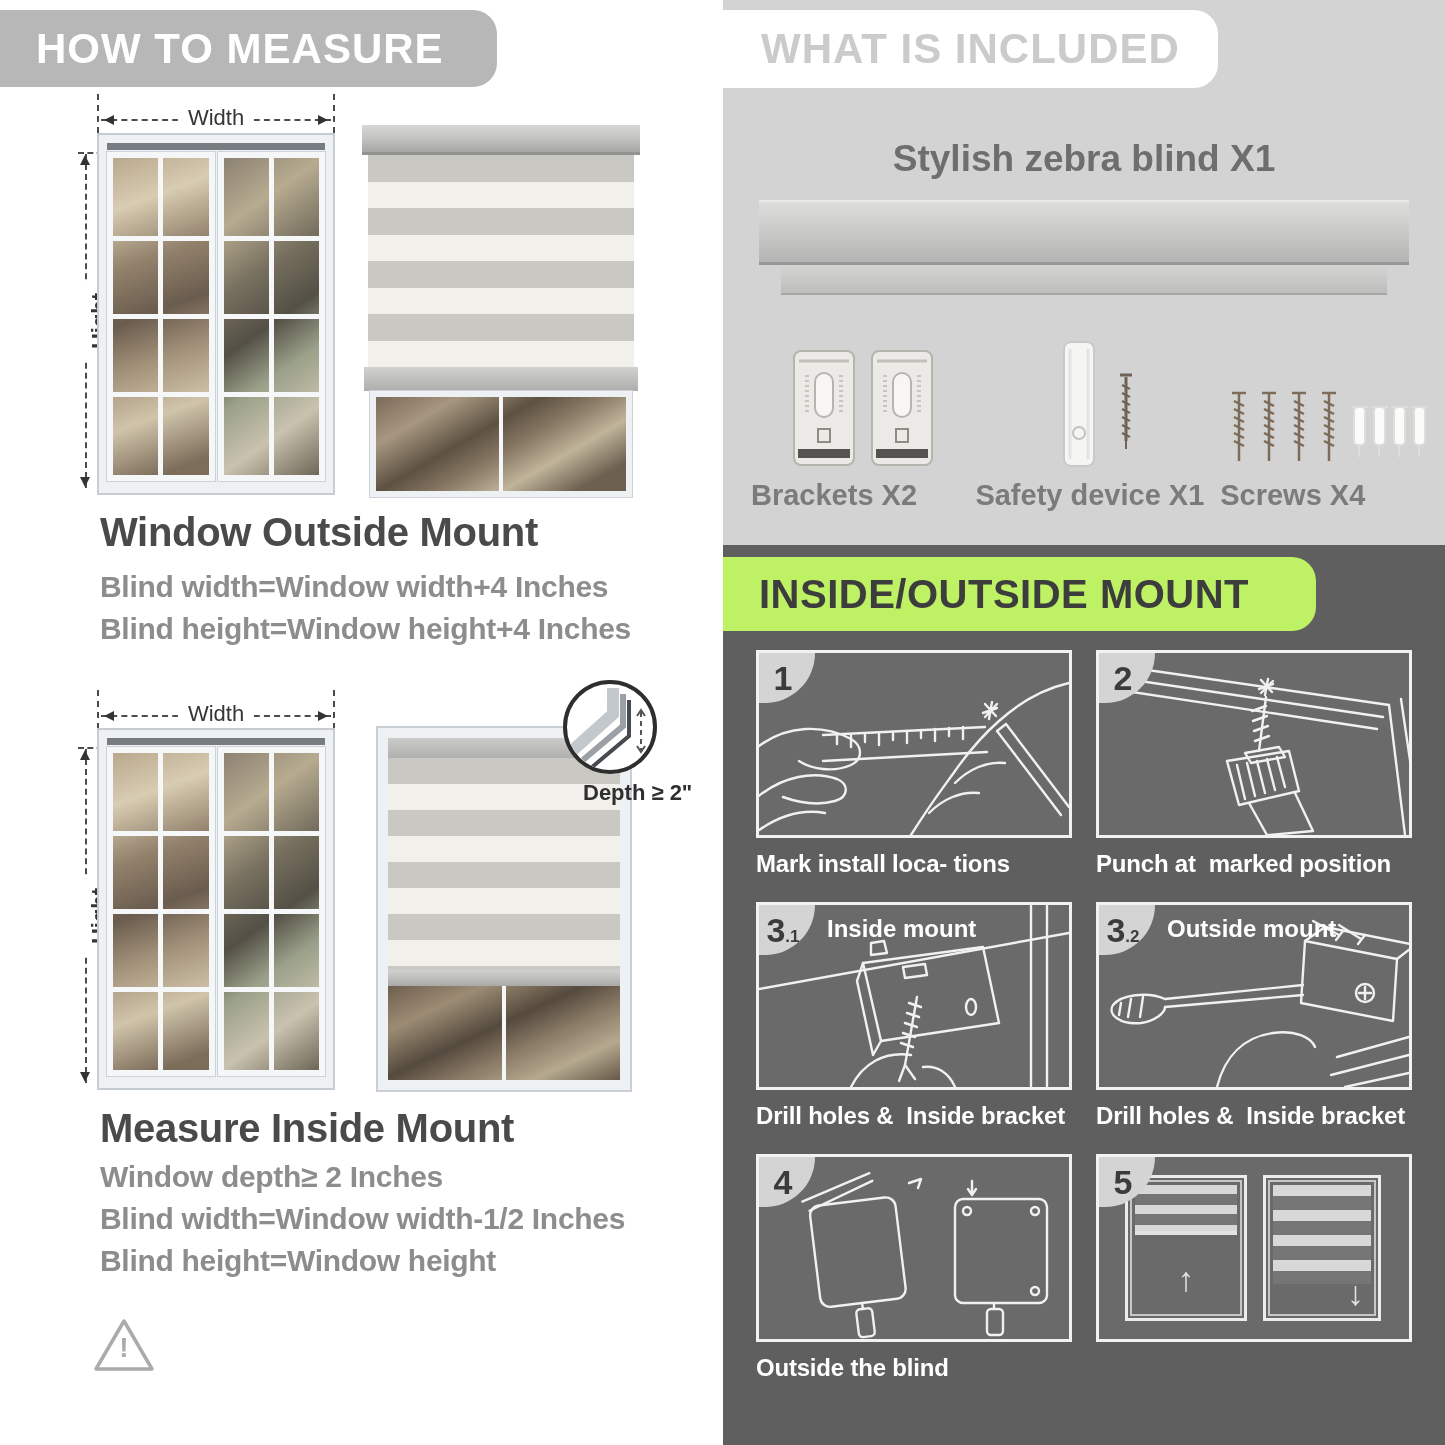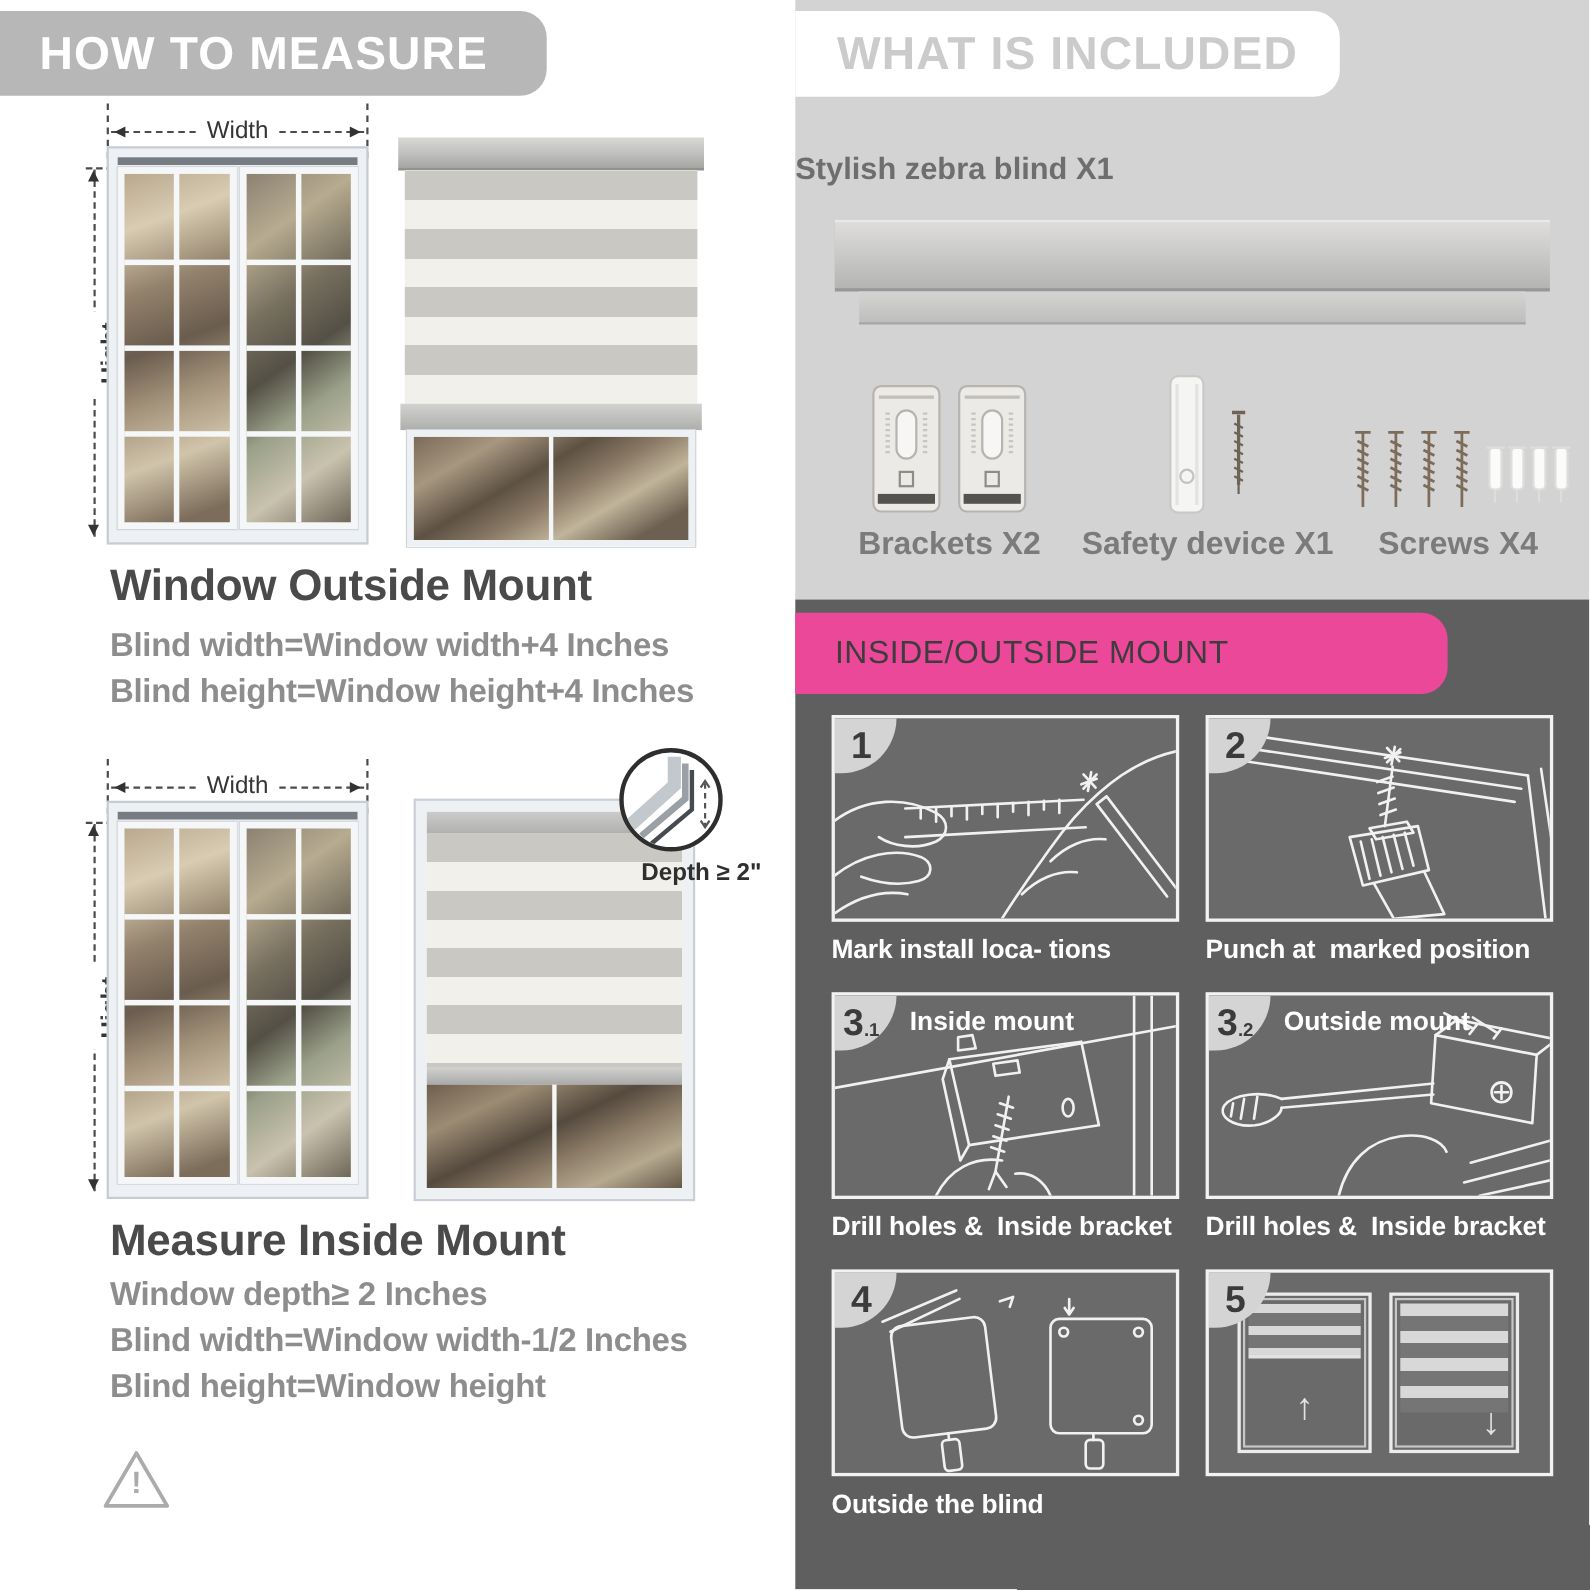--- a/index.html
+++ b/index.html
@@ -5,37 +5,37 @@
   *{box-sizing:border-box;margin:0;padding:0}
   body{margin:0;background:#fff;font-family:"Liberation Sans",sans-serif}
   .page{position:relative;width:1445px;height:1445px;background:#fff;overflow:hidden}
   .abs{position:absolute}
 
   
   .hdr-left{left:0;top:10px;width:497px;height:77px;background:#b7b7b7;border-radius:0 24px 24px 0;
     color:#fff;font-size:42px;font-weight:700;line-height:77px;padding-left:36px;letter-spacing:1px}
   .hdr-right{left:0;top:10px;width:495px;height:78px;background:#fff;border-radius:0 24px 24px 0;
     color:#cbcbcb;font-size:42px;font-weight:700;line-height:78px;padding-left:38px;letter-spacing:1px}
-  .hdr-mount{left:0;top:12px;width:593px;height:74px;background:#ec4899;border-radius:0 24px 24px 0;
-    color:#3d3d3d;font-size:29px;font-weight:400;line-height:74px;padding-left:36px;letter-spacing:.5px}
+  .hdr-mount{left:0;top:12px;width:593px;height:74px;background:#bef264;border-radius:0 24px 24px 0;
+    color:#3d3d3d;font-size:40px;font-weight:700;line-height:74px;padding-left:36px;letter-spacing:.5px}
 
   
   .right-top{left:723px;top:0;width:722px;height:545px;background:#d3d3d3}
   .right-dark{left:723px;top:545px;width:722px;height:900px;background:#5f5f5f}
 
-  .blind-label{top:138px;left:0;width:100%;text-align:left;font-size:28px;font-weight:700;color:#6e6e6e}
+  .blind-label{top:138px;left:0;width:100%;text-align:center;font-size:37px;font-weight:700;color:#6e6e6e}
 
   .headrail{left:36px;top:200px;width:650px;height:62px;
     background:linear-gradient(180deg,#dedddb 0%,#cbcbc9 45%,#b4b4b2 100%);
     border-top:2px solid #e9e9e7;box-shadow:0 3px 0 #97979a}
   .headrail-lip{left:58px;top:265px;width:606px;height:28px;
     background:linear-gradient(180deg,#d4d4d2,#bebebc);box-shadow:0 2px 0 #a5a5a3}
 
   .items-row{left:28px;top:336px;width:680px;height:176px;display:flex}
-  .item{display:flex;flex-direction:column;align-items:center;justify-content:flex-end}
+  .item{display:flex;flex-direction:column;justify-content:flex-end}
   .item-art{height:134px;display:flex;align-items:flex-end;justify-content:center;gap:12px}
   .item-label{margin-top:8px;font-size:29px;font-weight:700;color:#7b7b7b;white-space:nowrap}
 
   
   .steps{left:33px;top:105px;width:656px;display:grid;grid-template-columns:316px 316px;column-gap:24px}
   .step{margin-bottom:24px}
   .panel{position:relative;height:188px;border:3px solid #f2f2f2;background:#6a6a6a;overflow:hidden}
   .panel>svg{position:absolute;inset:0;width:100%;height:100%;display:block}
   .badge{position:absolute;top:0;left:0;width:56px;height:50px;background:#d4d4d4;border-radius:0 0 52px 0;
     display:flex;align-items:center;justify-content:center;color:#3b3b3b;font-weight:700;padding-right:8px}

